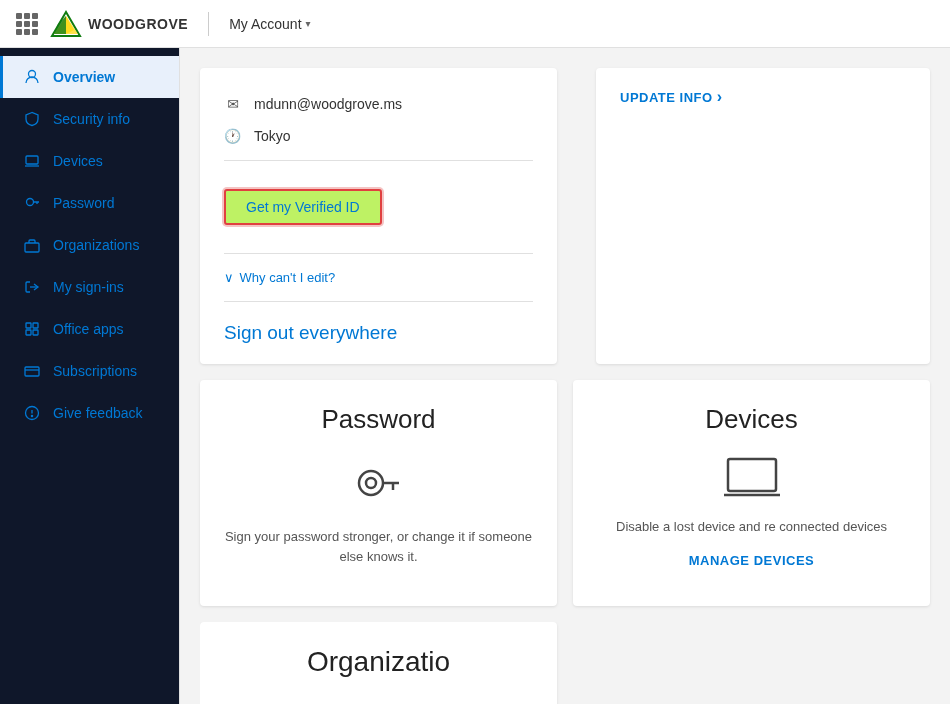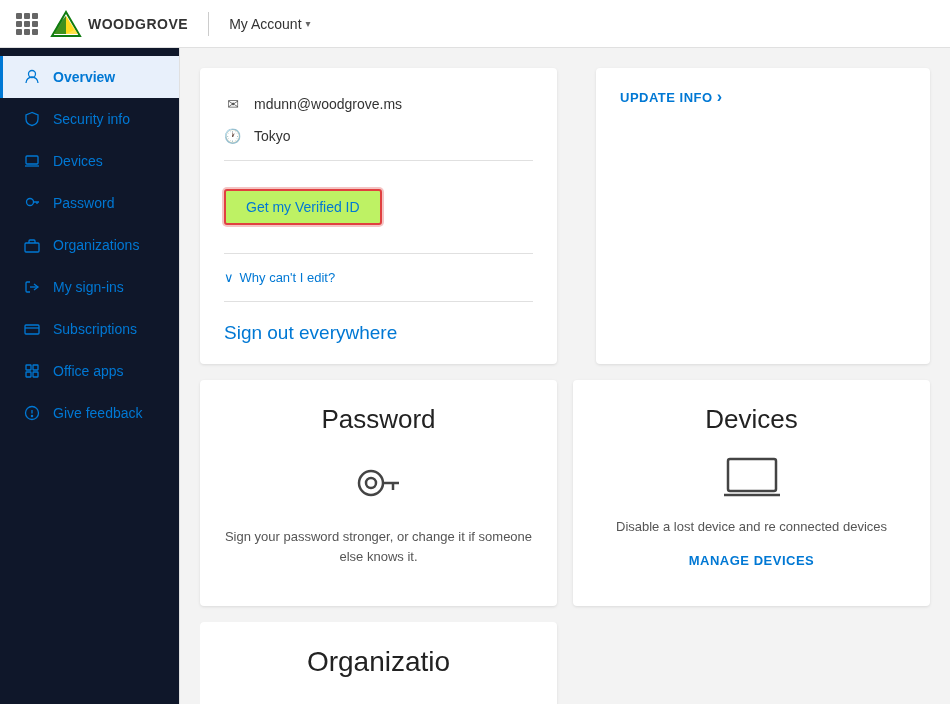--- a/index.html
+++ b/index.html
@@ -325,36 +325,36 @@
           <path d="M6 3H3a1 1 0 00-1 1v8a1 1 0 001 1h3"></path>
           <path d="M10 11l4-3-4-3"></path>
           <path d="M14 8H6"></path>
         </svg>
       </span>
       <span>My sign-ins</span>
     </div>
     <div class="sidebar-item">
       <span class="item-icon">
         <svg width="16" height="16" viewBox="0 0 16 16" fill="none" stroke="currentColor" stroke-width="1.3">
-          <rect x="1" y="4" width="14" height="9" rx="1"></rect>
-          <path d="M1 7h14"></path>
-        </svg>
-      </span>
-      <span>Subscriptions</span>
-    </div>
-    <div class="sidebar-item">
-      <span class="item-icon">
-        <svg width="16" height="16" viewBox="0 0 16 16" fill="none" stroke="currentColor" stroke-width="1.3">
           <rect x="2" y="2" width="5" height="5" rx="0.5"></rect>
           <rect x="9" y="2" width="5" height="5" rx="0.5"></rect>
           <rect x="2" y="9" width="5" height="5" rx="0.5"></rect>
           <rect x="9" y="9" width="5" height="5" rx="0.5"></rect>
         </svg>
       </span>
       <span>Office apps</span>
+    </div>
+    <div class="sidebar-item">
+      <span class="item-icon">
+        <svg width="16" height="16" viewBox="0 0 16 16" fill="none" stroke="currentColor" stroke-width="1.3">
+          <rect x="1" y="4" width="14" height="9" rx="1"></rect>
+          <path d="M1 7h14"></path>
+        </svg>
+      </span>
+      <span>Subscriptions</span>
     </div>
     <div class="sidebar-item">
       <span class="item-icon">
         <svg width="16" height="16" viewBox="0 0 16 16" fill="none" stroke="currentColor" stroke-width="1.3">
           <circle cx="8" cy="8" r="6.5"></circle>
           <path d="M8 5v3.5"></path>
           <circle cx="8" cy="11" r="0.6" fill="currentColor"></circle>
         </svg>
       </span>
       <span>Give feedback</span>

